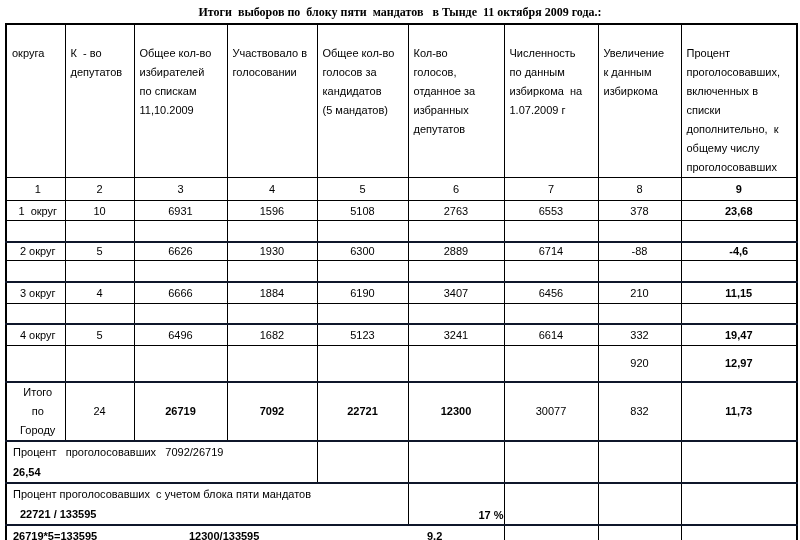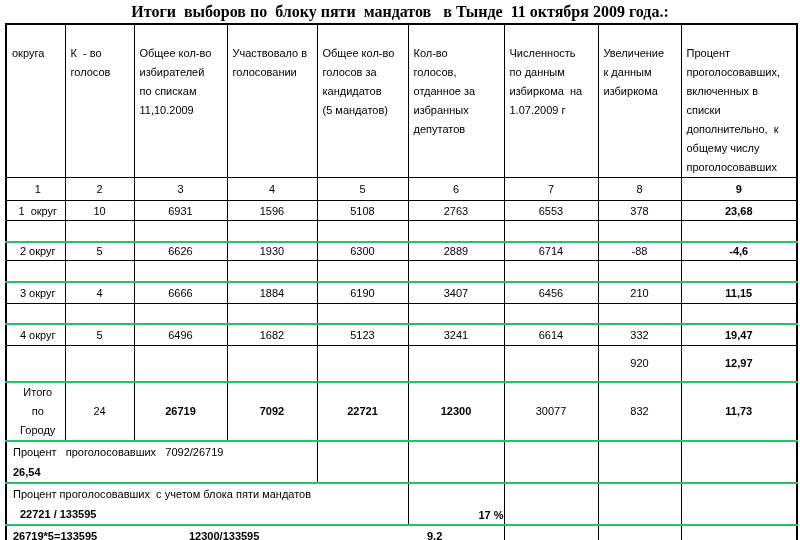--- a/index.html
+++ b/index.html
@@ -3,21 +3,21 @@
 <meta charset="utf-8">
 <style>
   html,body{margin:0;padding:0;}
   body{
     width:800px;height:540px;background:#ffffff;color:#000;
     font-family:"Liberation Sans", sans-serif;
     overflow:hidden;
   }
   .title{
     font-family:"Liberation Serif", serif;
-    font-weight:bold;font-size:16px;line-height:22px;
+    font-weight:bold;font-size:12px;line-height:22px;
     text-align:center;white-space:pre;margin-top:1px;
   }
   table.results{
     border-collapse:collapse;table-layout:fixed;
     margin-left:5px;width:791px;
     border:2px solid #000;
   }
   td{
     border:1px solid #000;
     font-size:11px;
@@ -31,21 +31,21 @@
     padding:19px 2px 0 5px;
     white-space:pre-wrap;
   }
   tr.num td{text-align:center;}
   tr.datarow td{text-align:center;}
   td.lbl{
     text-align:left;padding-left:6px;white-space:pre-wrap;
   }
   td.multiline{white-space:pre-line;line-height:19px;}
   .b{font-weight:bold;}
-  tr.thick td{border-top:2px solid #22c55e;}
+  tr.thick td{border-top:2px solid #0f172a;}
   td.sumcell{
     vertical-align:middle;padding-left:6px;line-height:20px;
   }
   td.sumcell .ind{padding-left:7px;}
   td.rel{position:relative;}
   td.rel .abs{position:absolute;top:50%;transform:translateY(-50%);}
   td.val17{vertical-align:bottom;padding:0 0 3px 16px;font-weight:bold;text-align:right;}
 </style>
 </head>
 <body>
@@ -62,21 +62,21 @@
       <col style="width:96px">
     <col style="width:94px">
       <col style="width:83px">
       <col style="width:116px">
   </colgroup>
 
   <tbody>
       <tr class="hdr" style="height:138px">
     <td>округа</td>
     <td>К  - во
-голосов</td>
+депутатов</td>
     <td>Общее кол-во
 избирателей
 по спискам
 11,10.2009</td>
     <td>Участвовало в
 голосовании</td>
     <td>Общее кол-во
 голосов за
 кандидатов
 (5 мандатов)</td>

